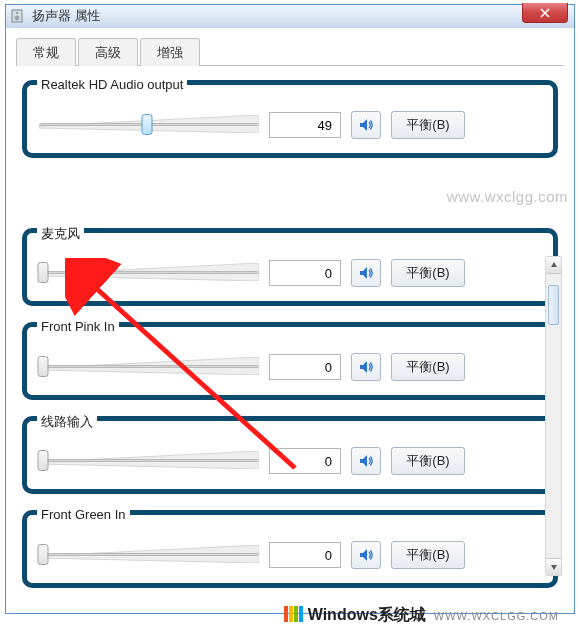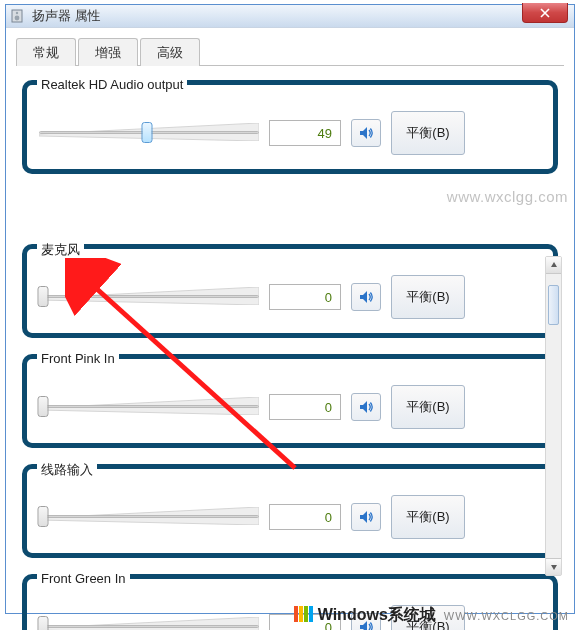--- a/index.html
+++ b/index.html
@@ -151,37 +151,37 @@
   }
 
   .value-box {
     width: 72px;
     height: 26px;
     border: 1px solid #b5b5b5;
     background: #fff;
     font-size: 13px;
     text-align: right;
     padding: 4px 8px 4px 4px;
-    color: #4d7c0f;
+    color: #000000;
   }
 
   .mute-btn {
     width: 30px;
     height: 28px;
     border: 1px solid #a9b8c9;
     border-radius: 3px;
     background: linear-gradient(to bottom, #faf9f9, #e9eef4);
     display: flex;
     align-items: center;
     justify-content: center;
   }
   .mute-btn svg { width: 16px; height: 16px; }
 
   .balance-btn {
-    height: 44px;
+    height: 28px;
     padding: 0 12px;
     border: 1px solid #a9b8c9;
     border-radius: 3px;
     background: linear-gradient(to bottom, #faf9f9, #e6ebf1);
     font-size: 13px;
     color: #222;
     display: flex;
     align-items: center;
     justify-content: center;
     min-width: 74px;
@@ -235,21 +235,21 @@
     top: 188px;
     font-size: 15px;
     color: rgba(120,120,120,0.45);
     letter-spacing: 0.5px;
     pointer-events:none;
     z-index: 60;
   }
   .wm2 {
     position: absolute;
     bottom: 4px;
-    right: 11px;
+    right: 21px;
     display:flex;
     align-items:center;
     gap:4px;
     z-index: 60;
     pointer-events:none;
   }
   .wm2 .bars span {
     display:inline-block;width:4px;height:16px;margin-right:1px;
   }
   .wm2 .txt { font-size:16px; font-weight:bold; color:#222; }
@@ -270,22 +270,22 @@
     <span class="title">扬声器 属性</span>
     <div class="close-btn">
       <svg viewBox="0 0 10 10">
           <path d="M1 1 L9 9 M9 1 L1 9" stroke="#fff" stroke-width="1.6"></path>
         </svg>
     </div>
   </div>
 
   <div class="tabs">
     <div class="tab">常规</div>
+    <div class="tab">高级</div>
     <div class="tab">增强</div>
-    <div class="tab">高级</div>
   </div>
 
   <div class="panel">
     <div class="scroll-area">
 
       <div class="groupbox">
         <span class="legend">Realtek HD Audio output</span>
         <div class="row">
           <div class="slider-wrap">
             <svg class="slider-fill-shape" viewBox="0 0 220 18" preserveAspectRatio="none">

